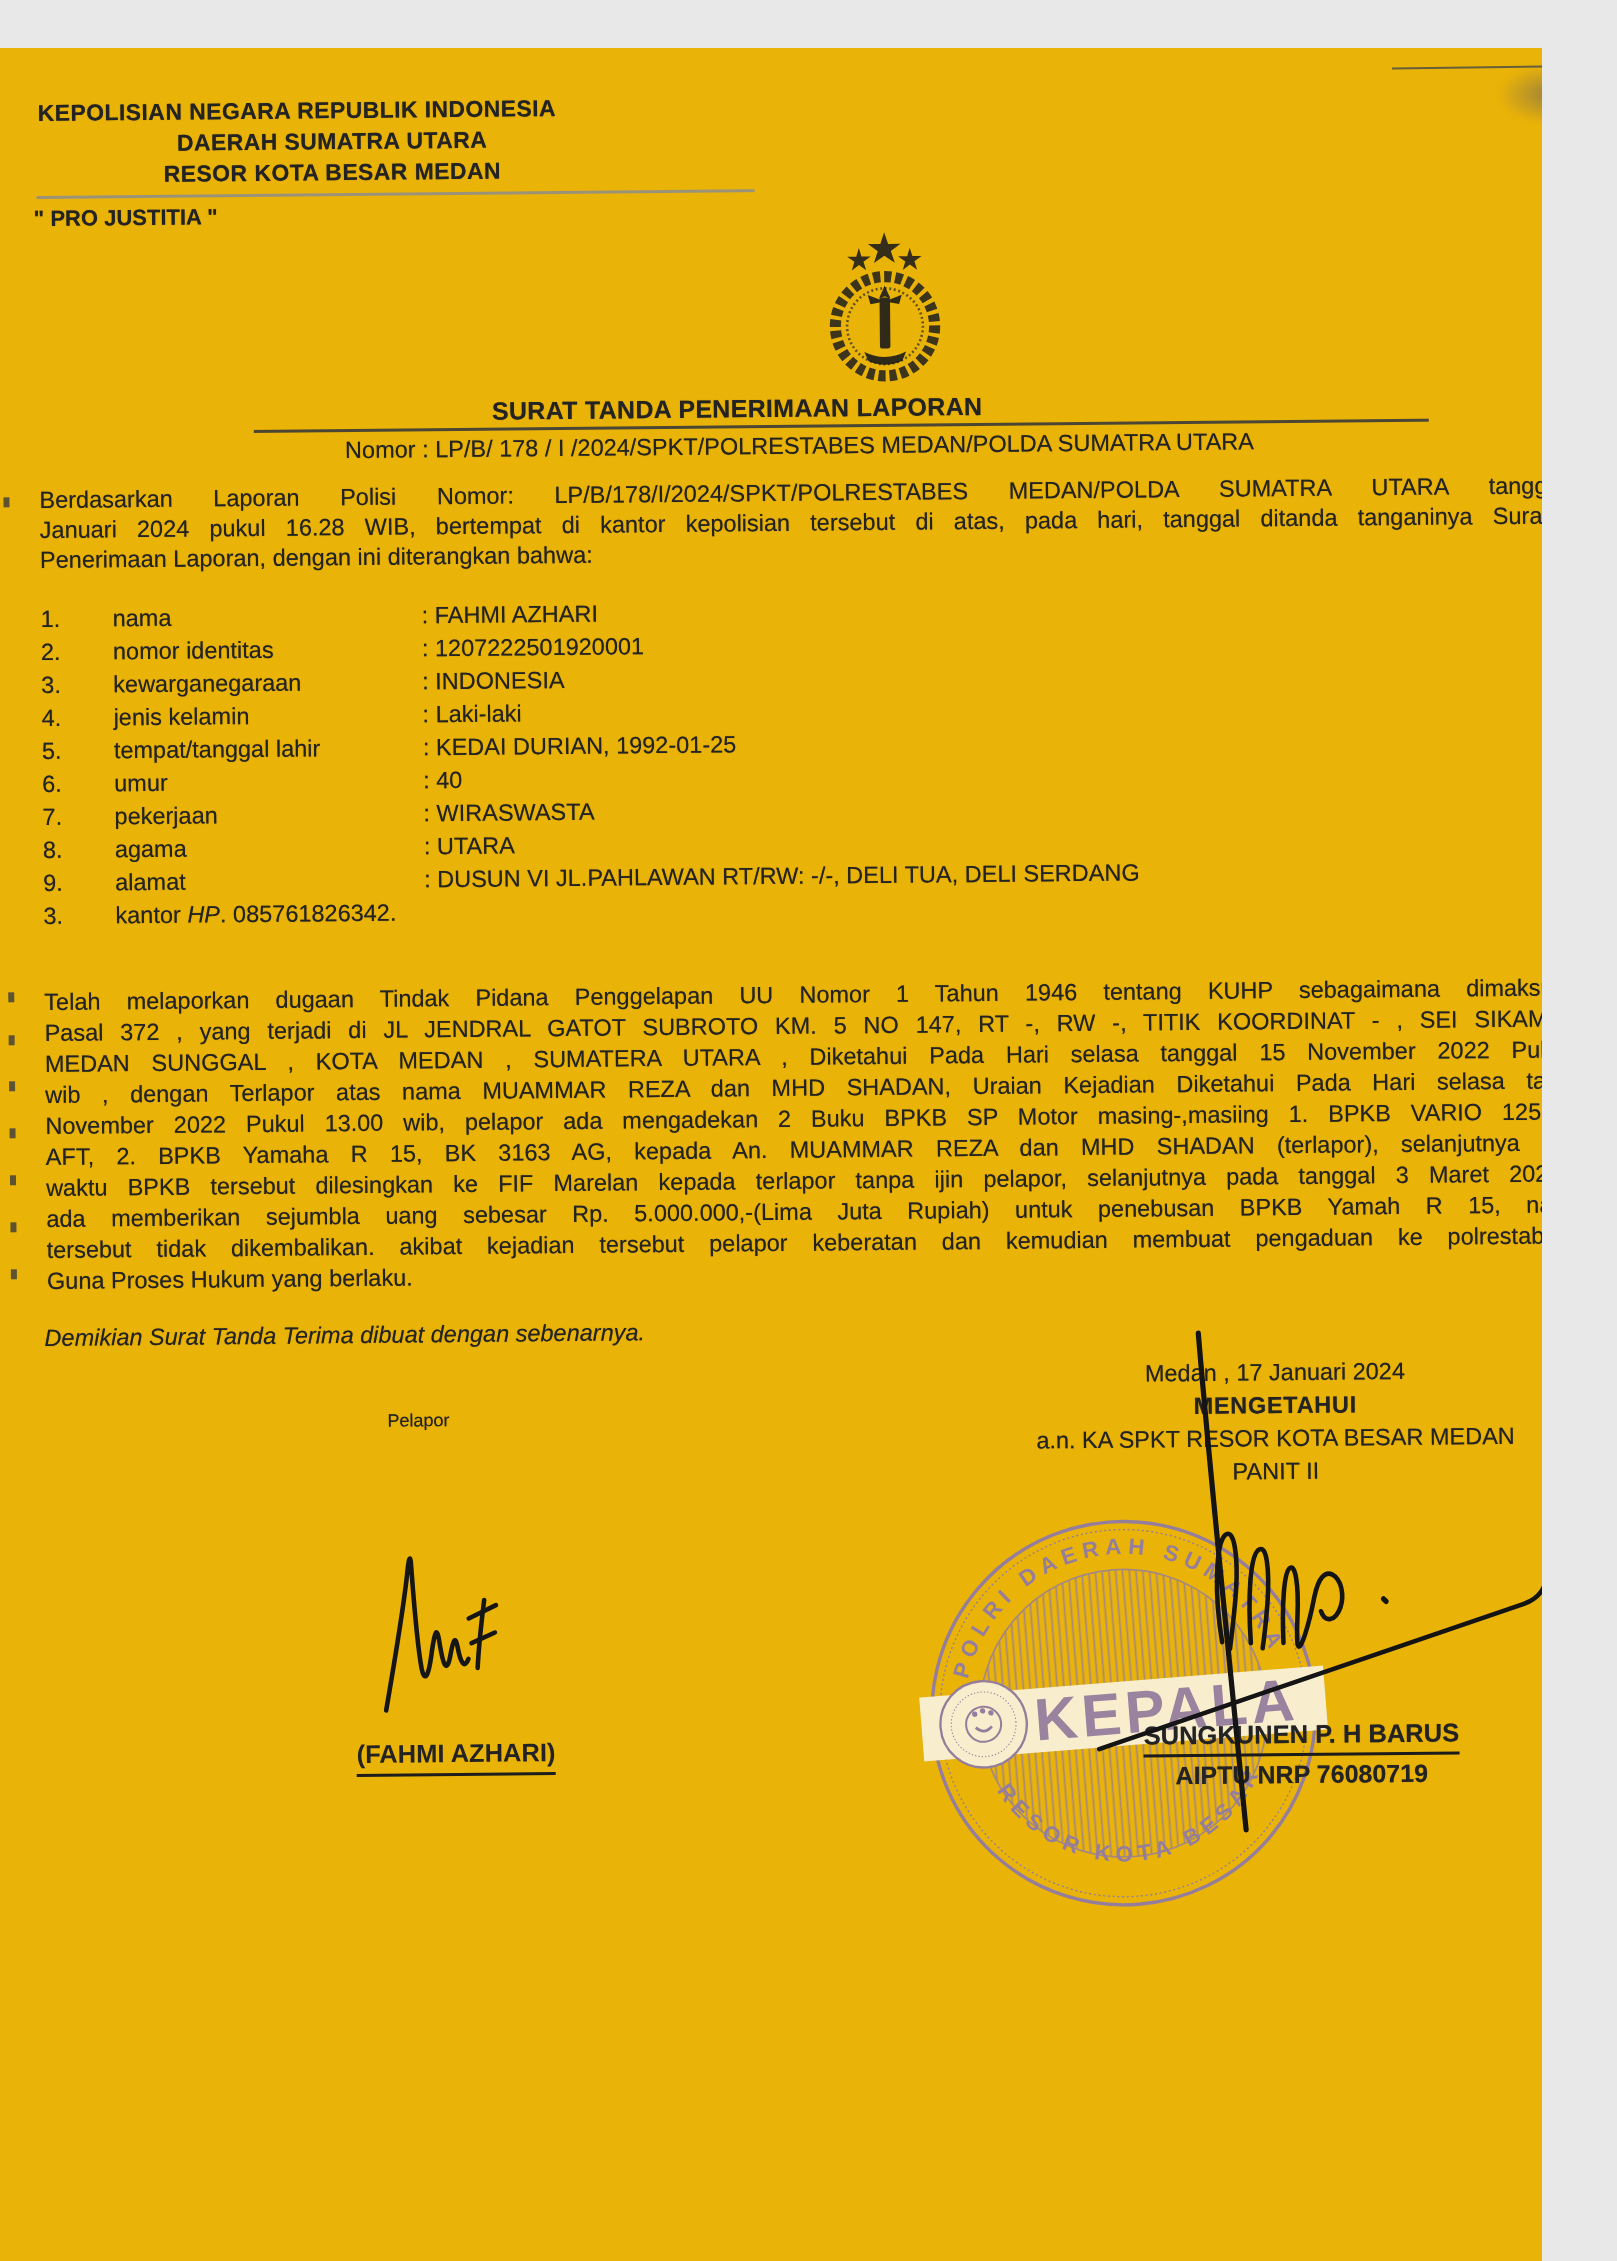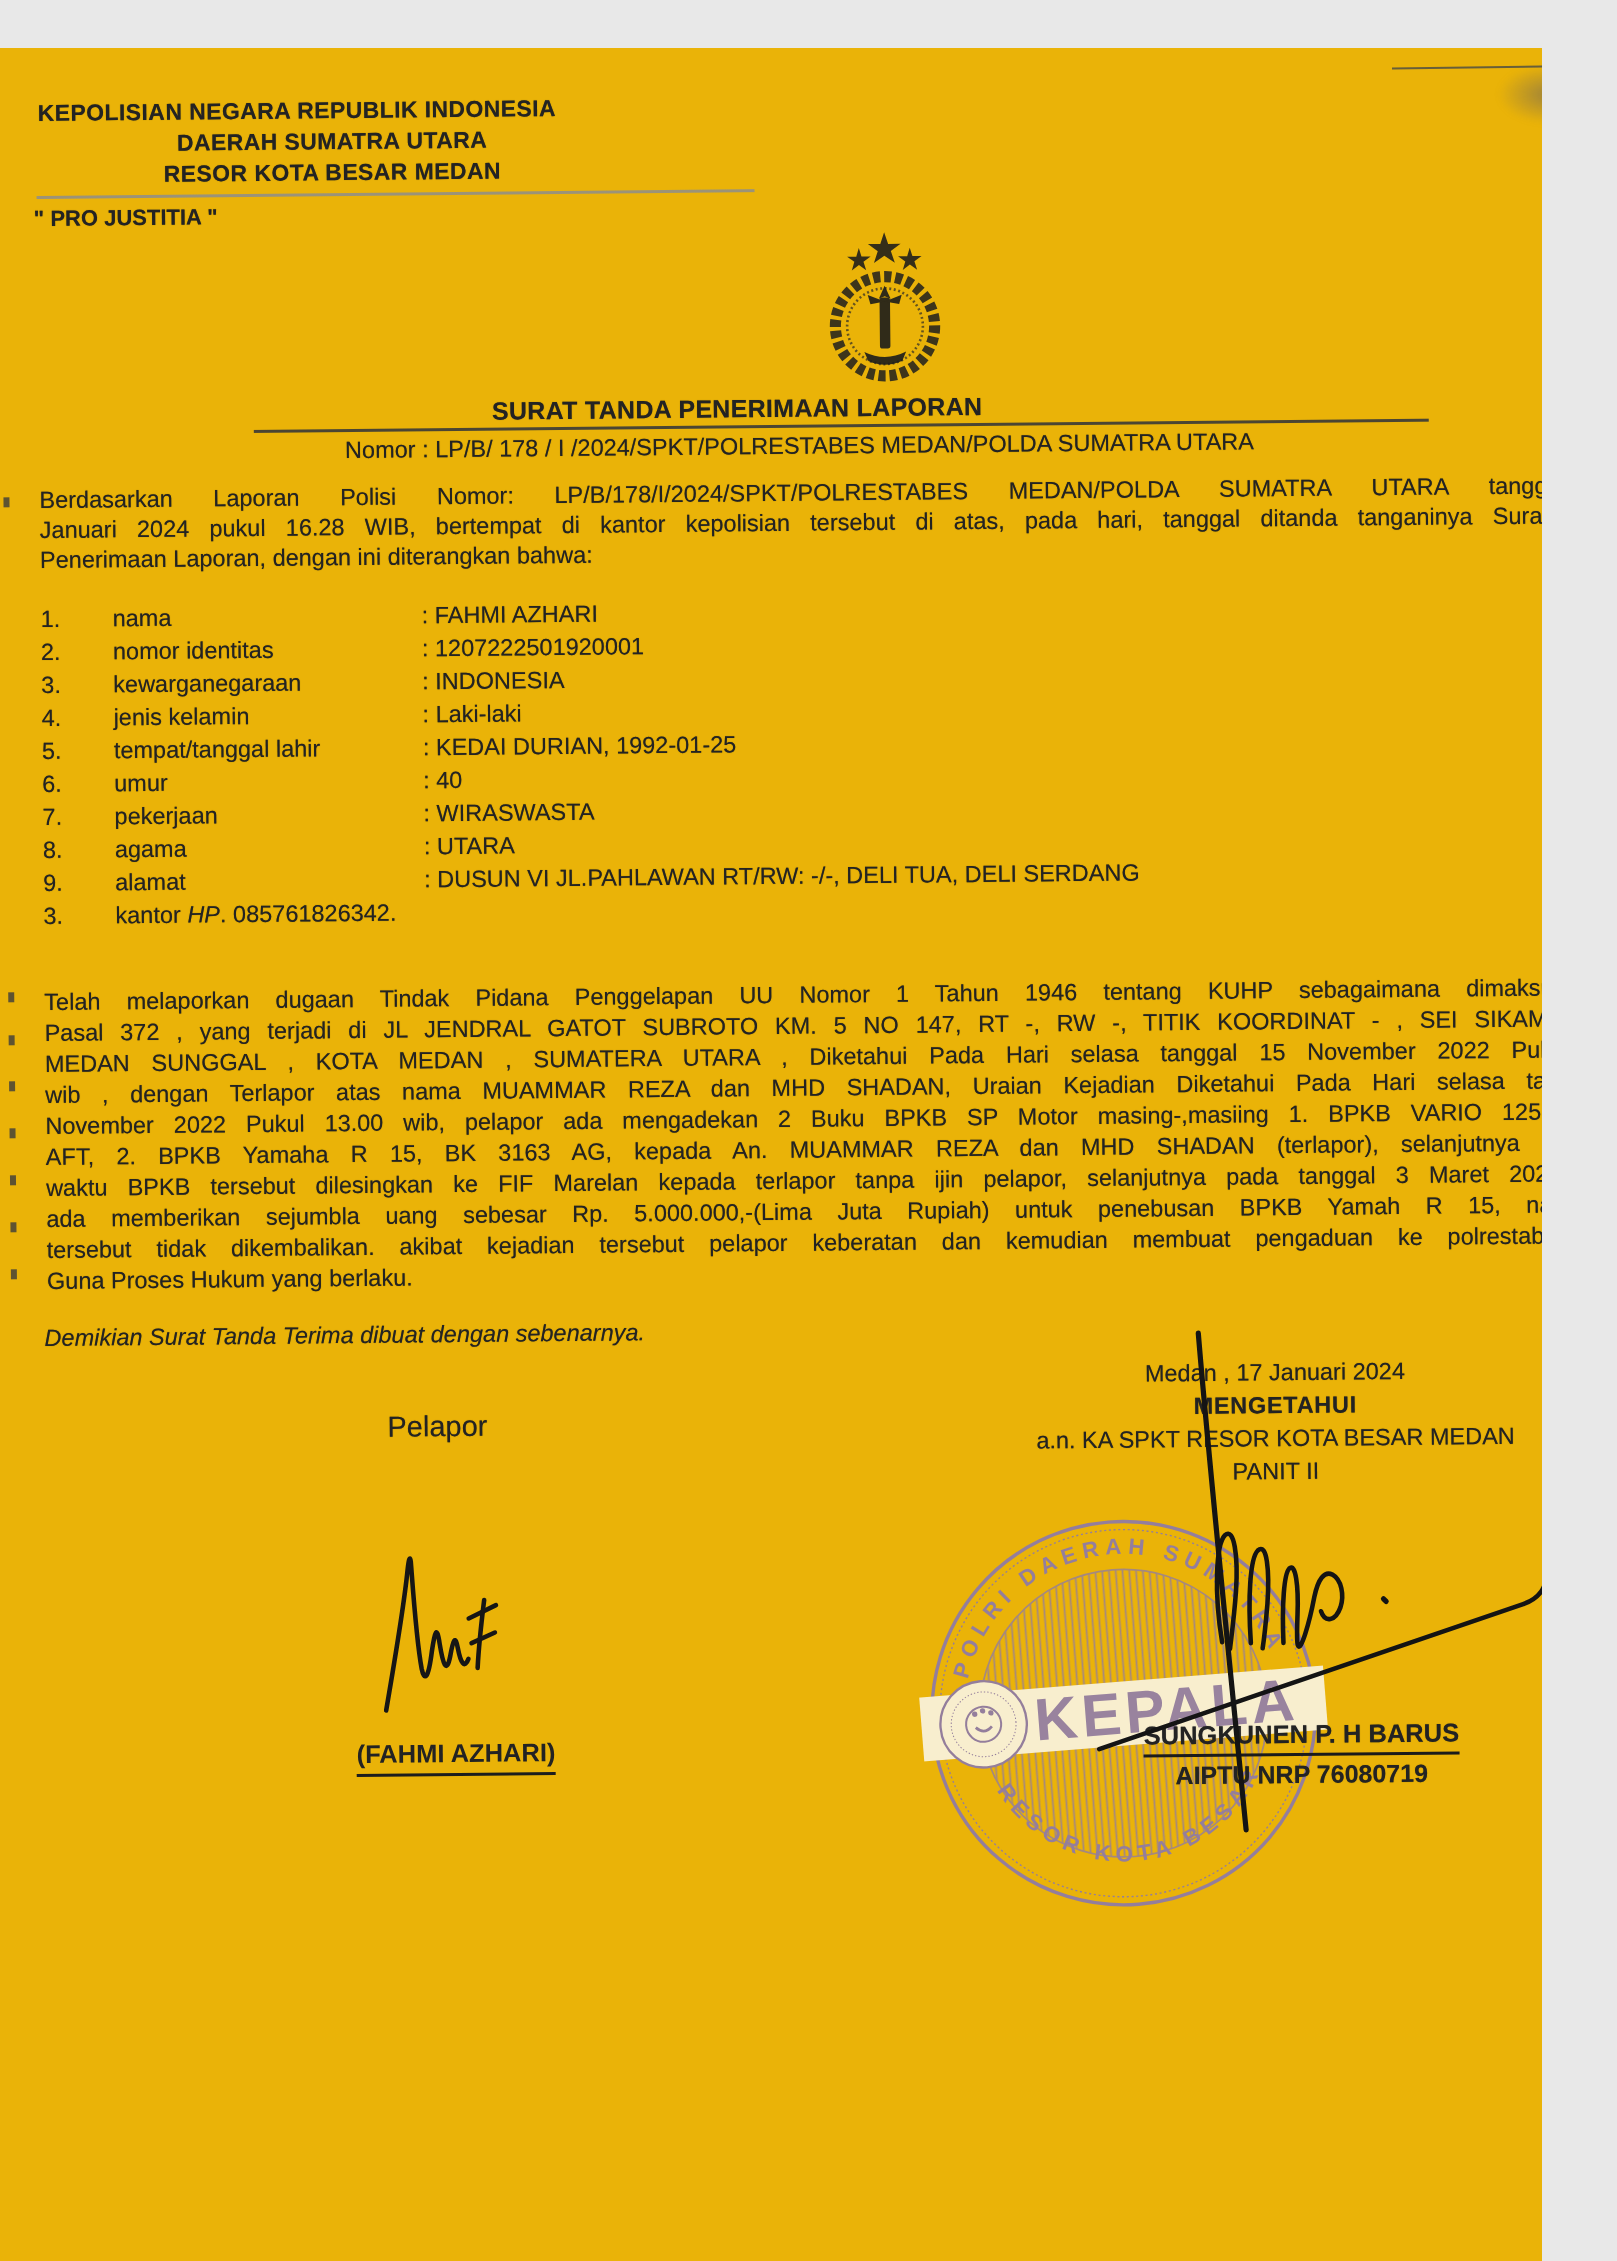--- a/index.html
+++ b/index.html
@@ -30,21 +30,21 @@
   
   .ident{position:absolute;left:36px;top:555px;font-size:23.5px;line-height:33px;white-space:nowrap;}
   .id-no{display:inline-block;width:72px;}
   .id-lbl{display:inline-block;width:309px;}
   .id-val{margin-left:6.5px;}
   .it{font-style:italic;}
   
   .report{position:absolute;left:36px;top:939px;font-size:23.5px;line-height:31px;}
   
   .closing{position:absolute;left:33px;top:1277px;font-size:23.5px;font-style:italic;}
-  .pelapor{position:absolute;left:375px;top:1366px;font-size:29px;}
+  .pelapor{position:absolute;left:375px;top:1366px;font-size:18px;}
   
   .rblock{position:absolute;left:927px;top:1320px;width:672px;text-align:center;
           font-size:23.5px;line-height:33px;}
   .rblock .ack{font-weight:bold;letter-spacing:0.7px;}
   
   .fahmi{position:absolute;left:297px;top:1695px;width:287px;text-align:center;}
   .fahmi span{display:inline-block;font-size:25.5px;font-weight:bold;
           border-bottom:3.9px solid #1d1d1d;padding-bottom:5.2px;}
   .officer{position:absolute;left:1074px;top:1684px;width:424px;text-align:center;}
   .officer .nm{display:inline-block;font-size:25.5px;font-weight:bold;

